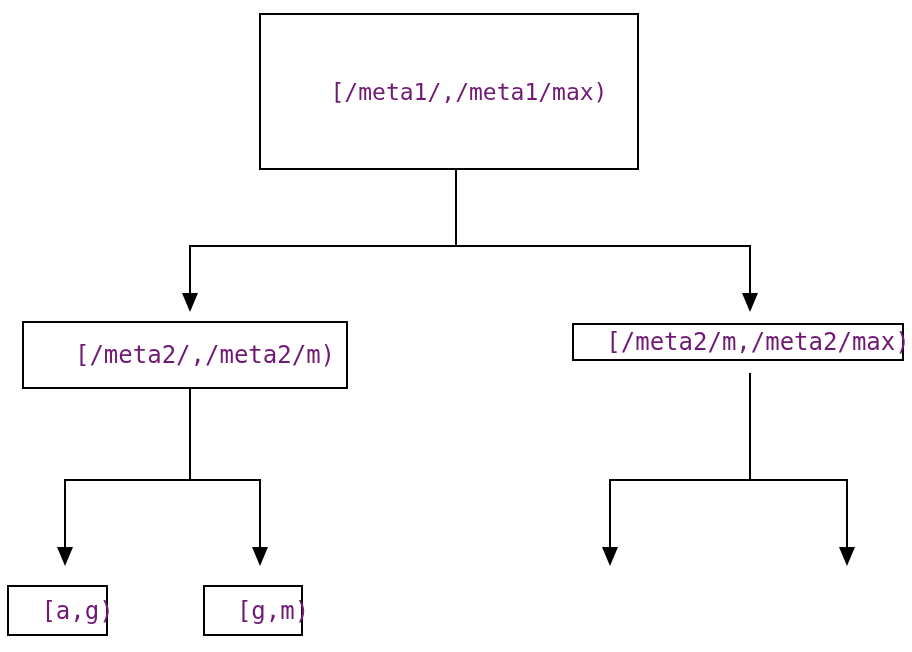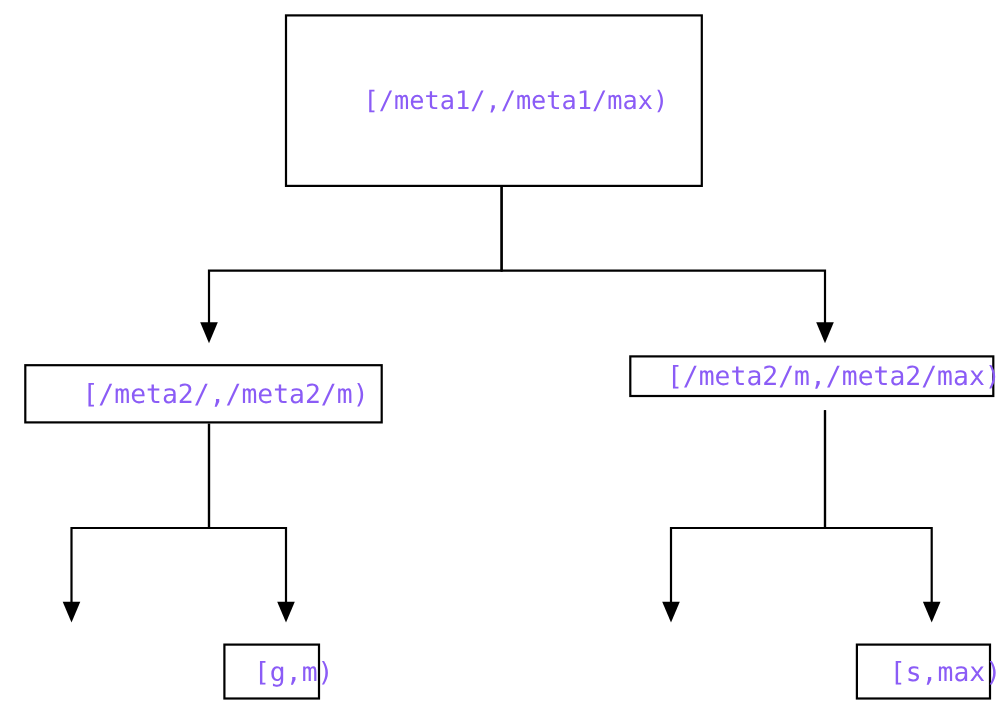--- a/index.html
+++ b/index.html
@@ -20,33 +20,33 @@
     left: 0;
     top: 0;
     width: 912px;
     height: 652px;
   }
   .node {
     position: absolute;
     box-sizing: border-box;
     border: 2px solid #000000;
     background: #ffffff;
-    color: #8b5cf6;
+    color: #701a75;
     display: flex;
     align-items: center;
     justify-content: center;
     font-size: 24px;
     white-space: pre;
     padding-left: 40px;
   }
   .node-root   { left: 259px; top: 13px;  width: 380px; height: 157px; font-size: 23px; }
-  .node-left   { left: 22px;  top: 331px; width: 326px; height: 54px; }
+  .node-left   { left: 22px;  top: 321px; width: 326px; height: 68px; }
   .node-right  { left: 572px; top: 323px; width: 332px; height: 38px; }
   .node-ag     { left: 7px;   top: 585px; width: 101px; height: 51px; }
-  .node-gm     { left: 203px; top: 585px; width: 88px; height: 51px; }
+  .node-gm     { left: 203px; top: 585px; width: 100px; height: 51px; }
   .node-ms     { left: 553px; top: 585px; width: 101px; height: 51px; }
   .node-smax   { left: 778px; top: 585px; width: 123px; height: 51px; }
 </style>
 </head>
 <body>
 
 <div class="canvas">
 
   <svg class="edges" width="912" height="652" viewBox="0 0 912 652" xmlns="http://www.w3.org/2000/svg">
     <g stroke="#000000" stroke-width="2" fill="none">
@@ -72,23 +72,23 @@
   </div>
 
   <div class="node node-left">
     <span>[/meta2/,/meta2/m)</span>
   </div>
 
   <div class="node node-right">
     <span>[/meta2/m,/meta2/max)</span>
   </div>
 
+  <div class="node node-ag">
+    <span>[a,g)</span>
+  </div>
 
   <div class="node node-gm">
     <span>[g,m)</span>
   </div>
 
 
-  <div class="node node-smax">
-    <span>[s,max)</span>
-  </div>
 
 </div>
 
 </body></html>

